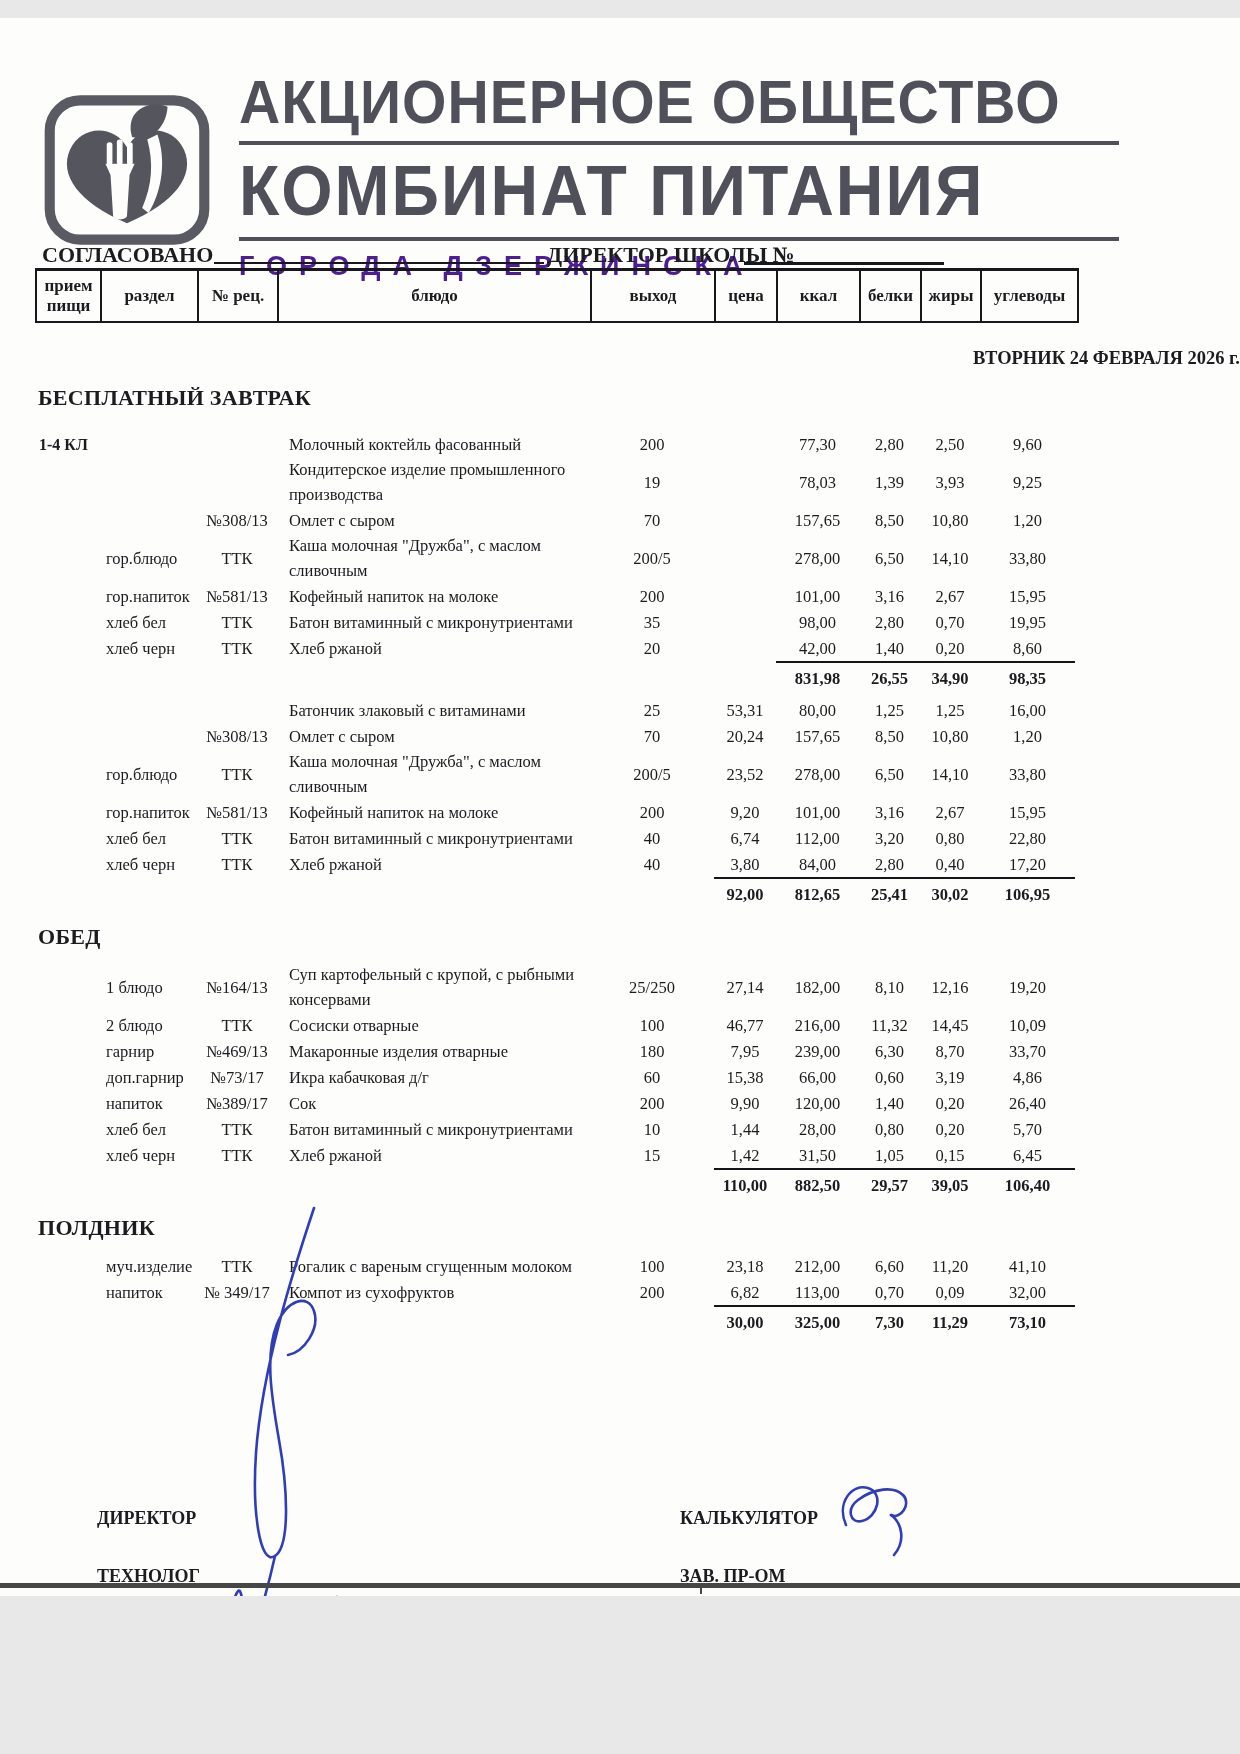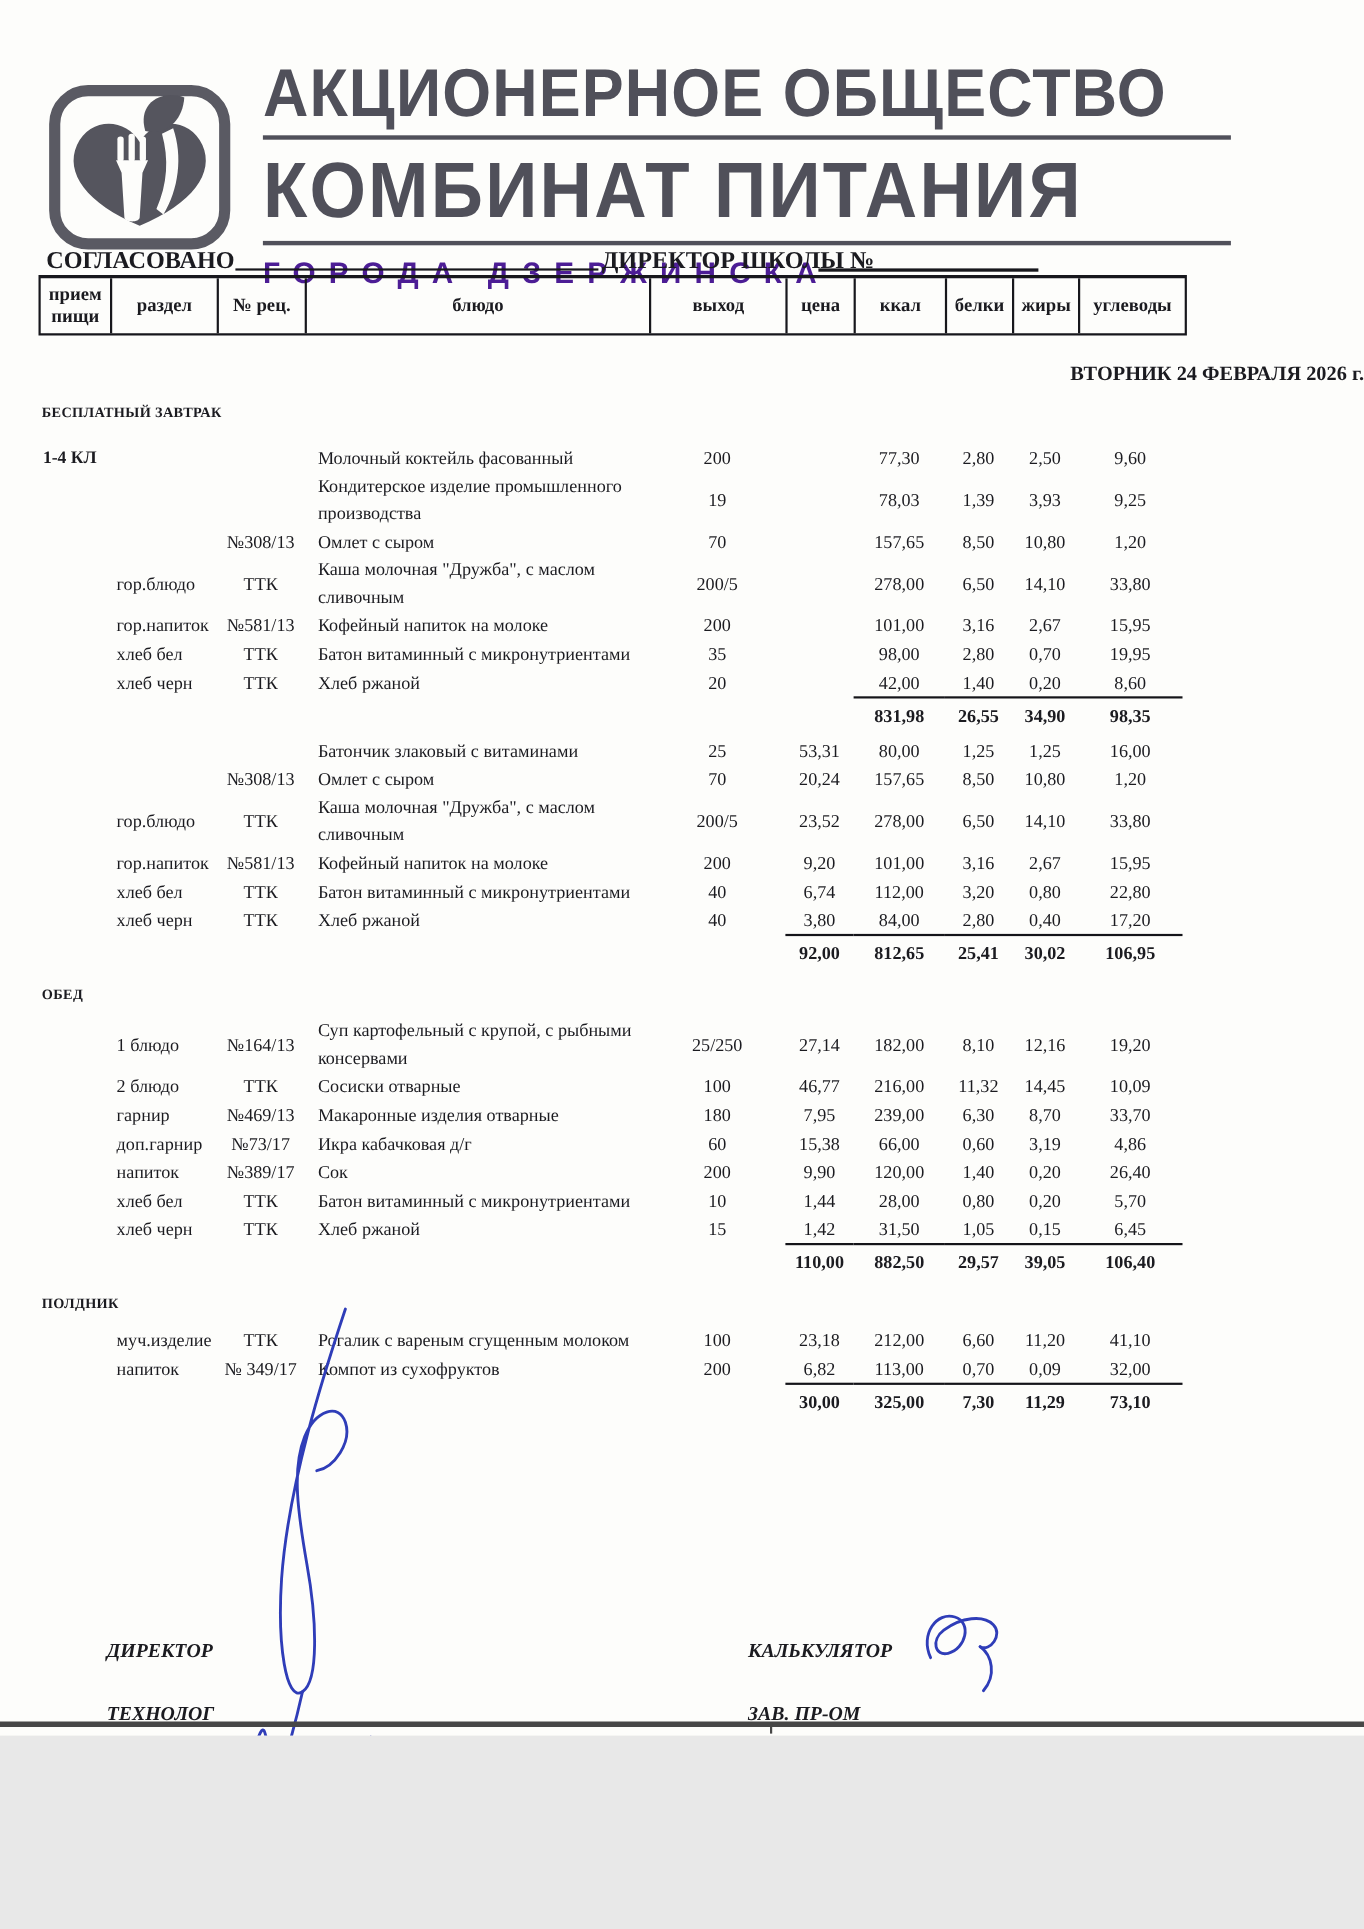--- a/index.html
+++ b/index.html
@@ -1,17 +1,17 @@
 <!DOCTYPE html>
 <html><head>
 <meta charset="utf-8">
 <style>
   html,body{margin:0;padding:0;background:#e8e8e8;}
   .page{
-    position:relative;width:1240px;height:1578px;margin:0 auto;
+    position:relative;width:1240px;height:1578px;margin:18px auto;
     background:#fdfdfb;overflow:hidden;
     font-family:"Liberation Serif","DejaVu Serif",serif;
     color:#1b1b20;
   }
   
   .brand-wrap{position:absolute;top:40px;left:43px;right:40px;display:flex;}
   .logo{width:168px;height:152px;margin-top:36px;flex:0 0 auto;}
   .brand{margin-left:28px;padding-top:8px;}
   .brand-line1{
     font-family:"Liberation Sans","DejaVu Sans",sans-serif;font-weight:700;
@@ -39,32 +39,32 @@
   .grid{display:grid;grid-template-columns:65px 97px 80px 313px 124px 62px 83px 61px 60px 95px;width:1040px;}
   .thead{position:absolute;top:250px;left:35px;border:2.5px solid #17171c;border-top-width:3px;}
   .thead>div{
     border-right:2px solid #17171c;display:flex;align-items:center;justify-content:center;
     text-align:center;font-weight:bold;font-size:17px;line-height:20px;
     min-height:46px;padding:2px 1px;
   }
   .thead>div:last-child{border-right:none;}
   .tbody{position:absolute;top:305px;left:0;width:1240px;}
   .date-line{font-weight:bold;font-size:18.5px;margin:25px 0 16px 288px;text-align:right;}
-  .section-title{font-weight:bold;font-size:13px;margin:15px 0 12px 38px;letter-spacing:.3px;}
+  .section-title{font-weight:bold;font-size:22px;margin:15px 0 12px 38px;letter-spacing:.3px;}
   .trow{margin-left:35px;font-size:16.5px;line-height:25px;}
   .trow>div{display:flex;align-items:center;justify-content:center;min-height:26px;padding:0;}
   .trow .c1{justify-content:flex-start;padding-left:4px;font-weight:bold;font-size:16px;}
   .trow .c2{justify-content:flex-start;padding-left:6px;}
   .trow .c4{justify-content:flex-start;padding-left:12px;text-align:left;}
   .totals{font-weight:bold;margin-bottom:4px;}
   .totals>div{min-height:30px;}
   .tl{border-top:2.5px solid #141419;}
   
   .sig-area{position:absolute;top:1360px;left:0;width:1240px;height:340px;}
-  .sig-label{position:absolute;font-weight:bold;font-size:18px;font-style:italic;}
+  .sig-label{position:absolute;font-weight:bold;font-size:18px;}
   .sig-svg{position:absolute;}
   
   .scan-edge{position:absolute;left:0;bottom:8px;width:1240px;height:5px;background:#474747;}
   .scan-tick{position:absolute;left:700px;bottom:2px;width:2px;height:10px;background:#474747;}
 </style>
 </head>
 <body>
 
 <div class="page">
 

